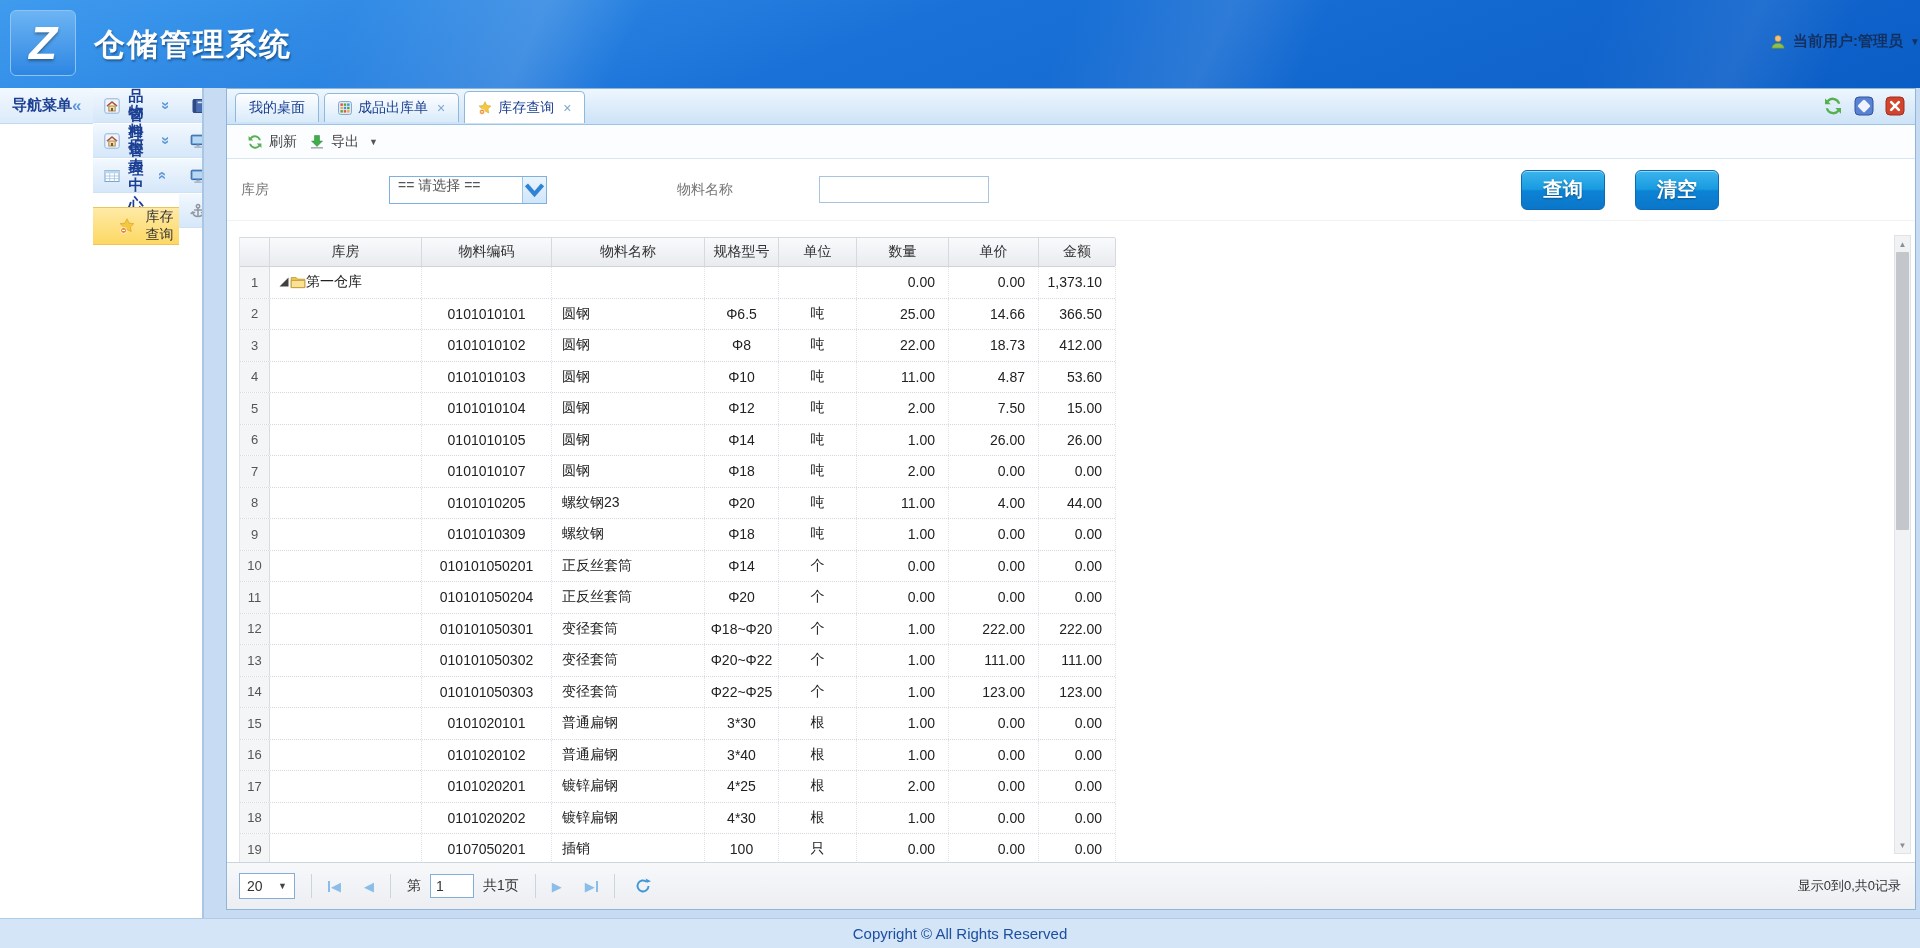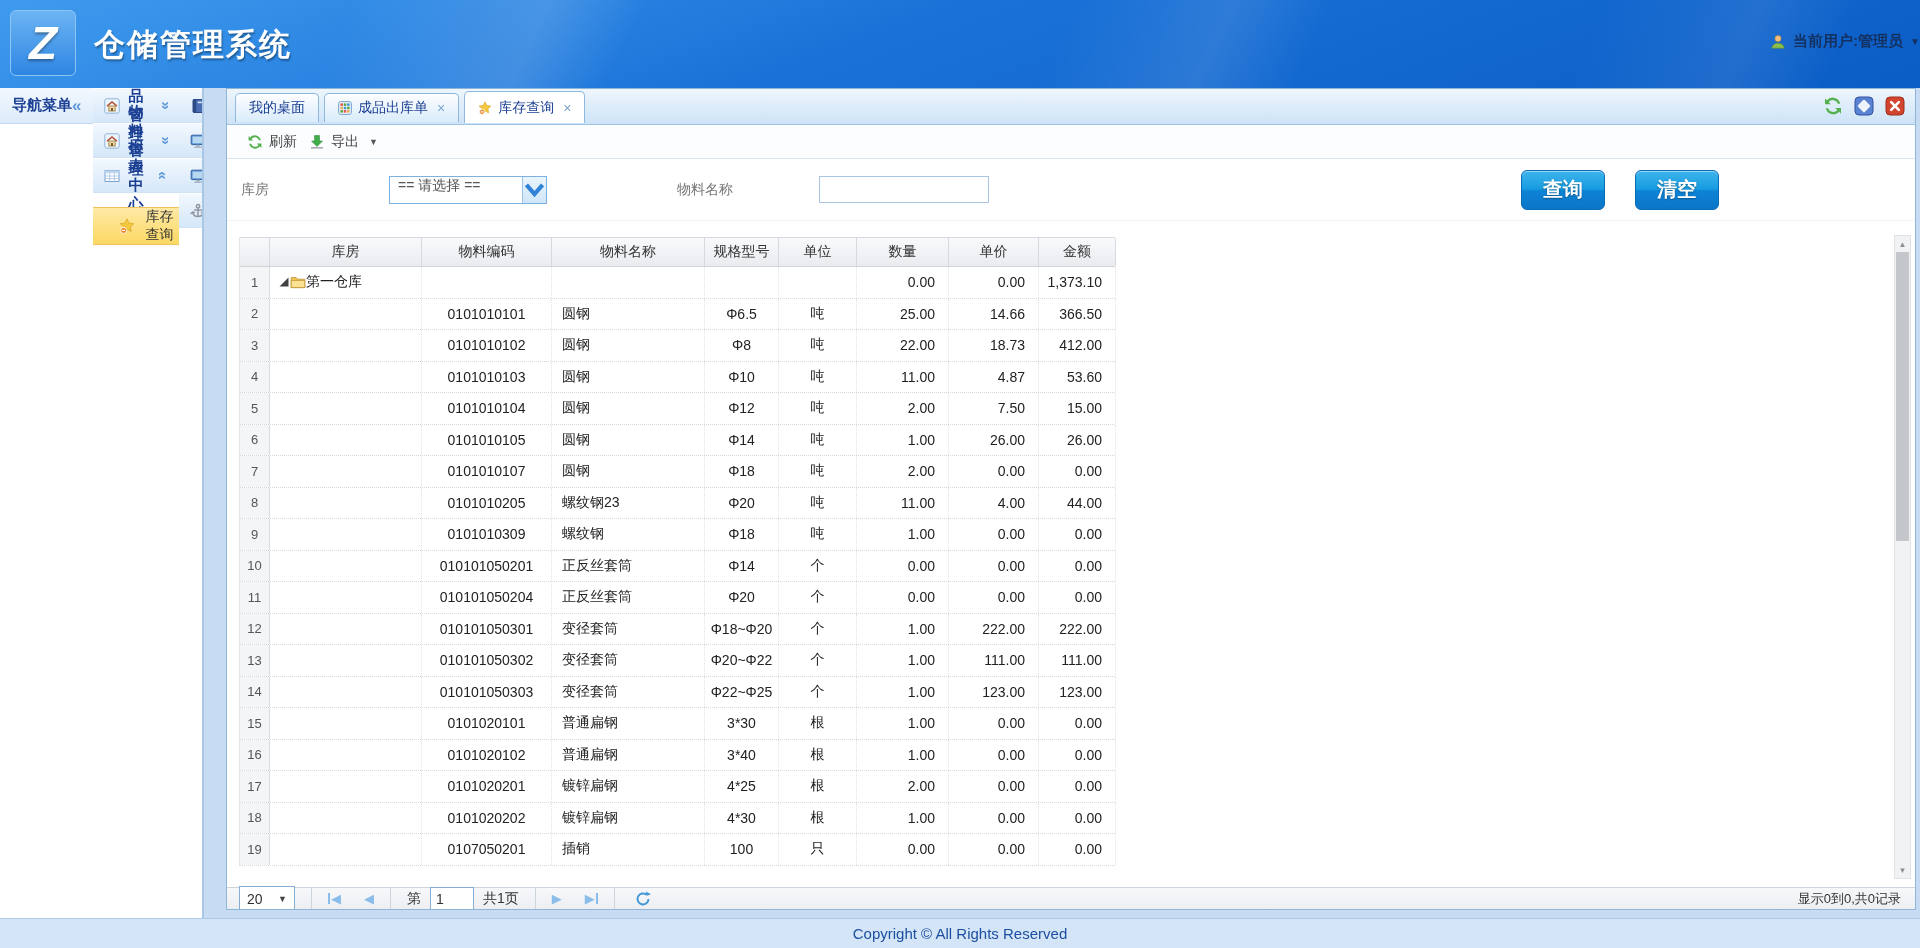--- a/index.html
+++ b/index.html
@@ -103,21 +103,21 @@
   .tree-cell{padding-left:8px}
 
   
   .vscroll{position:absolute;right:4px;top:14px;bottom:8px;width:17px;background:#f1f2f4;border:1px solid #e0e2e6}
   .vs-arrow{position:absolute;left:0;right:0;height:16px;display:flex;align-items:center;justify-content:center;
     color:#8a8f96;font-size:8px;cursor:pointer}
   .vs-up{top:0}.vs-down{bottom:0}
   .vs-thumb{position:absolute;left:1px;right:1px;top:16px;height:45%;background:#c3c6cb;border-radius:1px;cursor:pointer}
 
   
-  .pagebar{height:22px;flex:none;background:linear-gradient(180deg,#f7f8fa,#eceef2);
+  .pagebar{height:47px;flex:none;background:linear-gradient(180deg,#f7f8fa,#eceef2);
     border-top:1px solid #cdd4dc;display:flex;align-items:center;padding:0 12px;gap:9px;
     position:relative;font-size:14px;color:#333}
   .pg-select{width:56px;height:26px;border:1px solid #84aed6;background:#fff;cursor:pointer;
     display:flex;align-items:center;justify-content:space-between;padding:0 7px;font-size:14px;color:#333}
   .pg-select .caret{font-size:9px;color:#444}
   .pg-sep{width:1px;height:24px;background:#ccd4dc;margin:0 7px}
   .pg-btn{display:flex;align-items:center;gap:1px;color:#8abde9;font-size:13px;cursor:pointer}
   .pg-btn .bar{width:2px;height:11px;background:#8abde9}
   .pg-input{width:44px;height:24px;border:1px solid #84aed6;background:#fff;padding:0 5px;
     font-size:14px;color:#333;outline:none;font-family:inherit}

